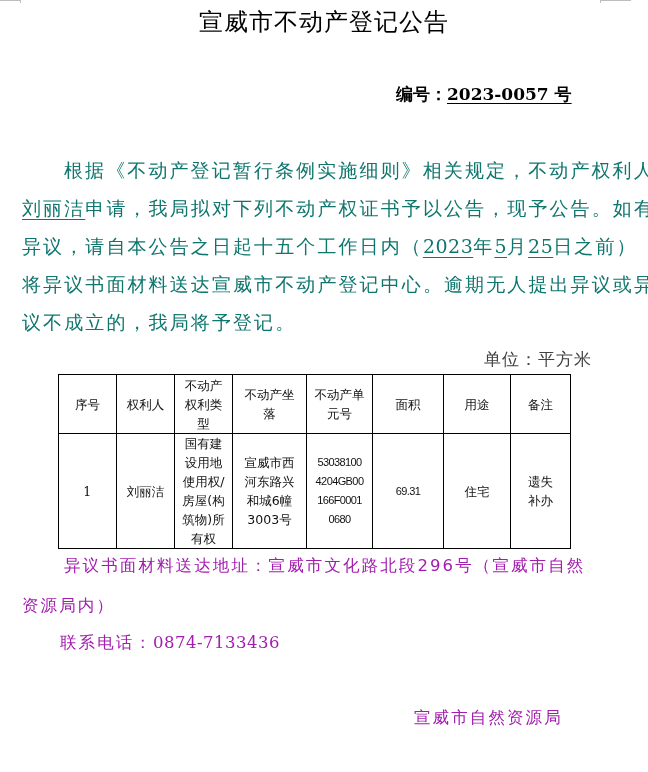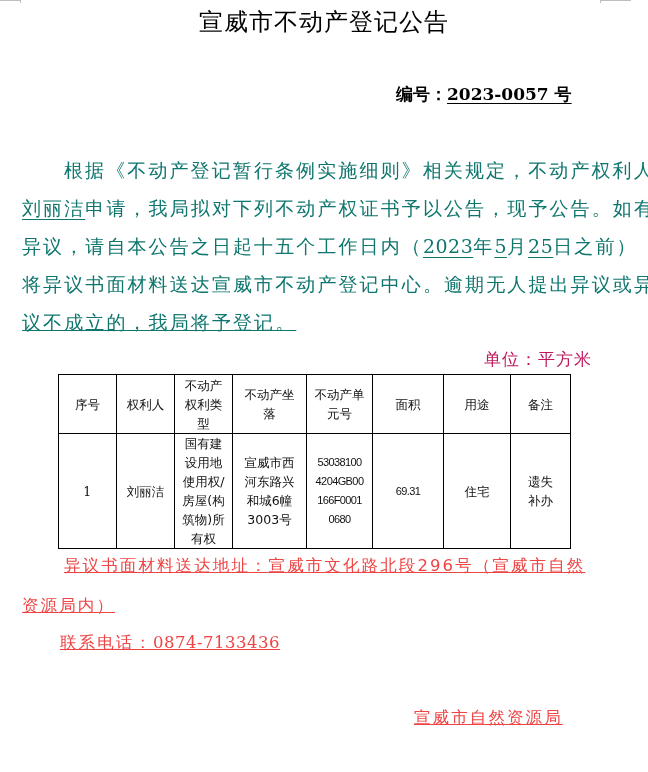--- a/index.html
+++ b/index.html
@@ -31,21 +31,21 @@
     font-size: 19px; line-height: 38px; letter-spacing: 2.1px;
     font-family: "DejaVu Sans", "Liberation Sans", sans-serif;
     color: #0f766e;
     white-space: nowrap;
   }
   .u { text-decoration: underline; text-underline-offset: 4px; }
 
   .unit {
     position: absolute; left: 484px; top: 347px;
     font-size: 17px; line-height: 24px; letter-spacing: 1px;
-    font-family: "DejaVu Sans", "Liberation Sans", sans-serif; color: #be185d;
+    font-family: "DejaVu Sans", "Liberation Sans", sans-serif; color: #404040;
   }
 
   table.grid {
     position: absolute; left: 58px; top: 374px;
     border-collapse: collapse;
     font-family: "DejaVu Sans", "Liberation Sans", sans-serif;
     font-size: 12.5px; color: #111;
   }
   table.grid td {
     border: 1.3px solid #000; text-align: center; vertical-align: middle;
@@ -53,21 +53,21 @@
   }
   .hdr td { height: 58px; }
   .row td { height: 114px; }
   .c1 { width: 53px; } .c2 { width: 53px; } .c3 { width: 53px; }
   .c4 { width: 69px; } .c5 { width: 61px; } .c6 { width: 66px; margin-left: 32px; }
   .c7 { width: 62px; } .c8 { width: 55px; }
   .mono { font-family: Liberation Sans, sans-serif; font-size: 11px; letter-spacing: -0.6px; }
 
   .line {
     position: absolute; font-size: 16.5px; line-height: 26px; letter-spacing: 2.1px;
-    font-family: "DejaVu Sans", "Liberation Sans", sans-serif; color: #ef4444; white-space: nowrap; text-decoration: underline;
+    font-family: "DejaVu Sans", "Liberation Sans", sans-serif; color: #a21caf; white-space: nowrap;
   }
   .num { font-family: "DejaVu Serif", "Liberation Serif", serif; letter-spacing: 0.5px; margin-top: 34px; }
 </style>
 </head>
 <body>
 
 <div class="corner tl"></div>
 <div class="corner tr"></div>
 
 <div class="title">宣威市不动产登记公告</div>
@@ -77,21 +77,21 @@
 </div>
 
 <div class="para" style="top:151px; padding-left:42px;">根据《不动产登记暂行条例实施细则》相关规定，不动产权利人</div>
 <div class="para" style="top:189px;">
   <span class="u">刘丽洁</span><span>申请，我局拟对下列不动产权证书予以公告，现予公告。如有</span>
 </div>
 <div class="para" style="top:227px;">
   <span>异议，请自本公告之日起十五个工作日内（</span><span class="u num">2023</span><span>年</span><span class="u num">5</span><span>月</span><span class="u num">25</span><span>日之前）</span>
 </div>
 <div class="para" style="top:265px;text-align:right;">将异议书面材料送达宣威市不动产登记中心。逾期无人提出异议或异</div>
-<div class="para" style="top:303px;text-decoration:underline;">议不成立的，我局将予登记。</div>
+<div class="para" style="top:303px;">议不成立的，我局将予登记。</div>
 
 <div class="unit">单位：平方米</div>
 
 <table class="grid">
   <tbody>
       <tr class="hdr">
     <td class="c1">序号</td>
     <td class="c2">权利人</td>
     <td class="c3">
       <div>不动产</div>

